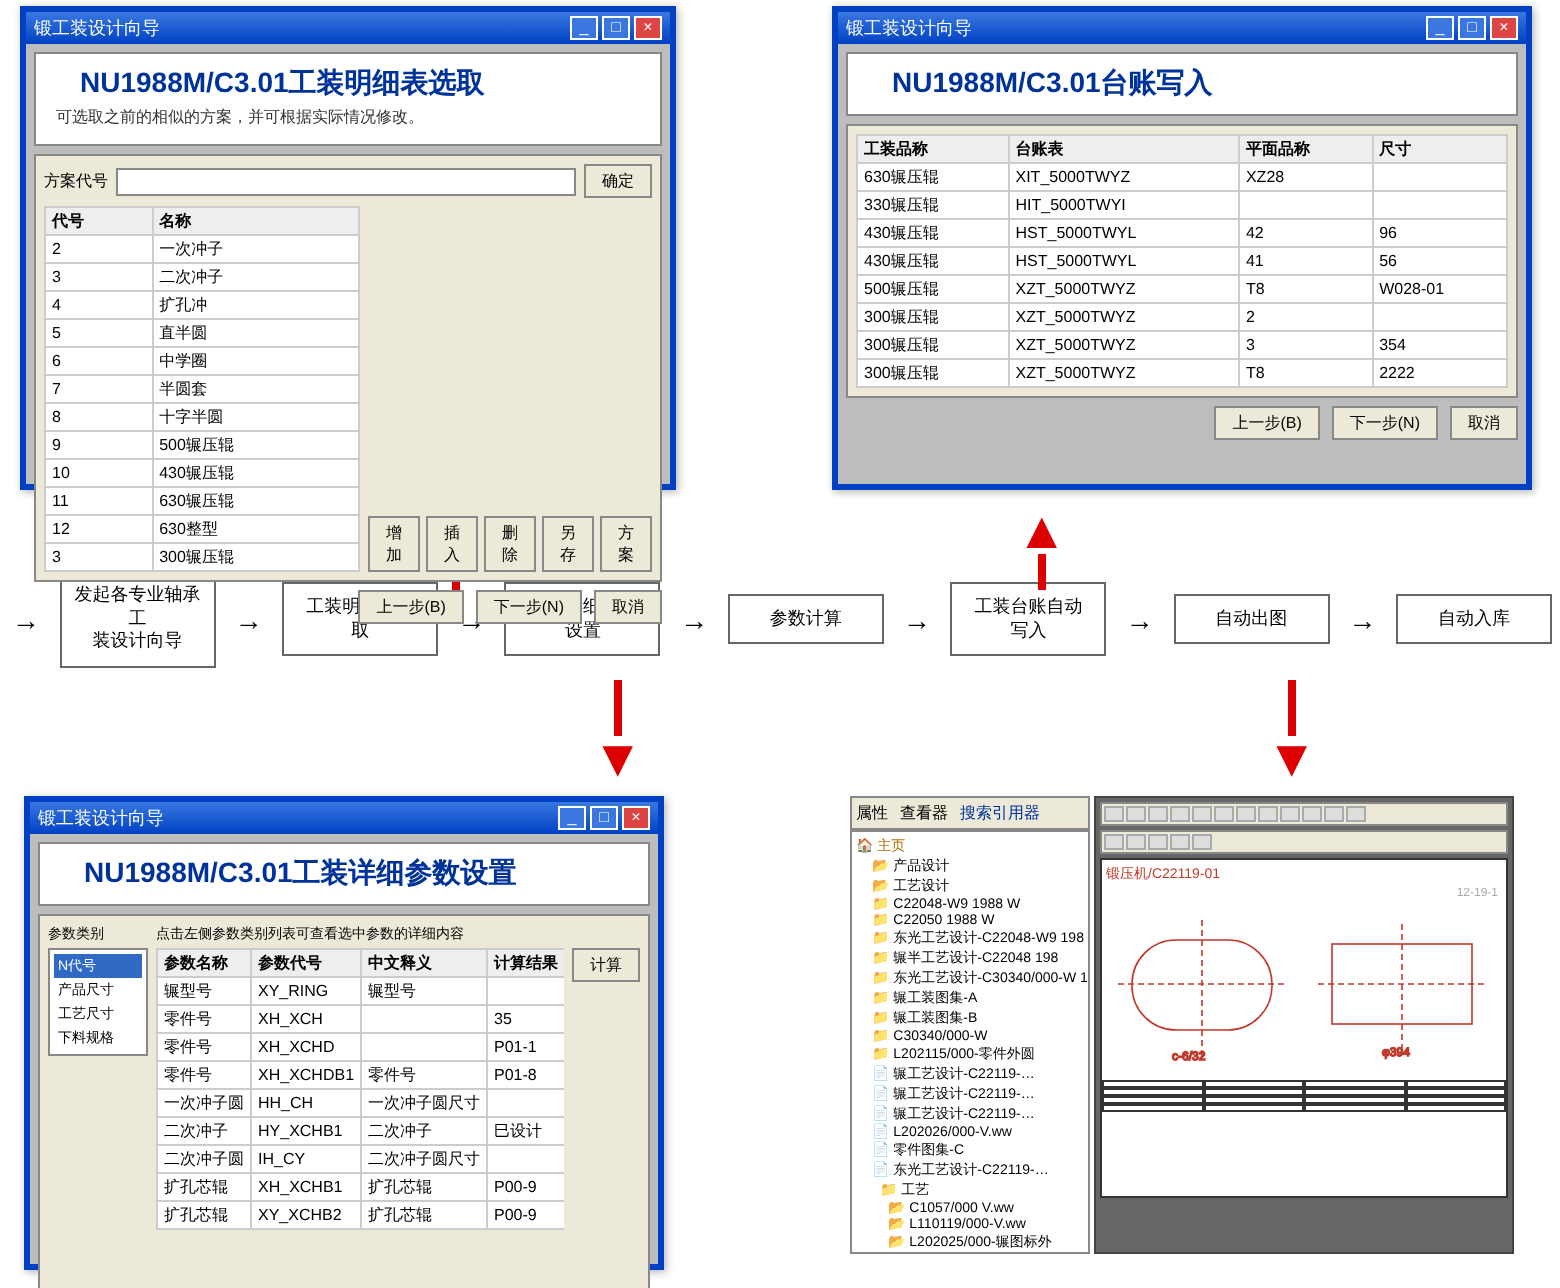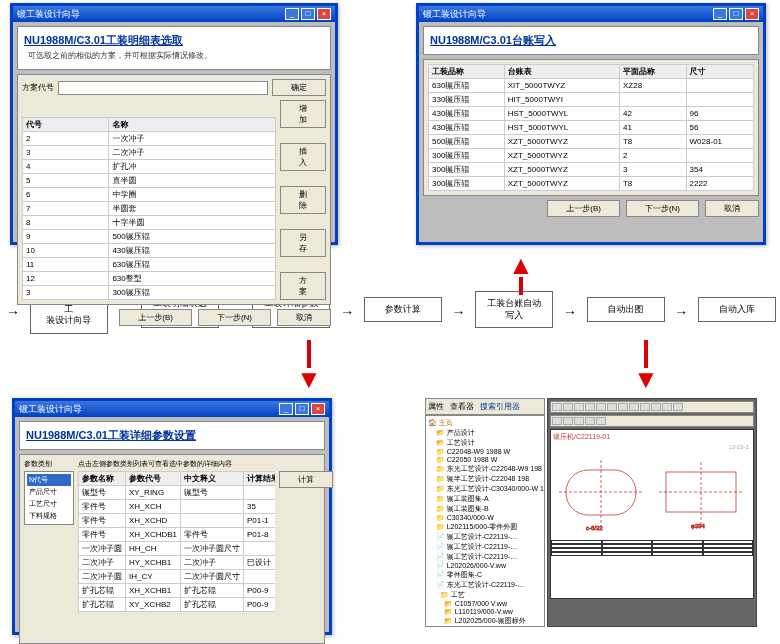--- a/index.html
+++ b/index.html
@@ -69,24 +69,23 @@
   }
   .winbtn.close { background: #d44; }
   .subbar {
     background: #fff;
     border: 1px solid #888;
     margin: 4px;
     padding: 4px 6px;
   }
   .subtitle {
     color: #003399;
-    font-size: 11px;
+    font-size: 14px;
     font-weight: bold;
-    margin: 2px 0;
-    text-decoration: underline;
+    margin: 2px 16px;
   }
   .subdesc {
     font-size: 8px;
     color: #333;
     margin: 0 4px 4px;
   }
   .panel {
     background: #ece9d8;
     margin: 0 4px 4px;
     border: 1px solid #888;
@@ -101,21 +100,21 @@
   }
   .row-fa input {
     flex: 1;
     height: 14px;
     border: 1px solid #888;
     font-size: 8px;
     padding: 0 2px;
   }
   .row-fa button, .sidebtn, .bottombtn {
     font-size: 8px;
-    padding: 2px 18px;
+    padding: 2px 8px;
     background: #ece9d8;
     border: 1px solid #888;
     cursor: pointer;
   }
   .grid {
     background: #fff;
     border: 1px solid #888;
     width: 100%;
     font-size: 8px;
     border-collapse: collapse;
@@ -129,22 +128,22 @@
     overflow: hidden;
   }
   .grid th { background: #eee; }
   .listside {
     display: flex;
     gap: 4px;
     align-items: flex-end;
   }
   .sidebtns {
     display: flex;
-    flex-direction: column;
-    gap: 15px;
+    flex-direction: row;
+    gap: 3px;
   }
   .bottombtns {
     display: flex;
     justify-content: flex-end;
     gap: 6px;
     margin: 4px;
     align-items: center;
   }
   
   .tree-draw {

